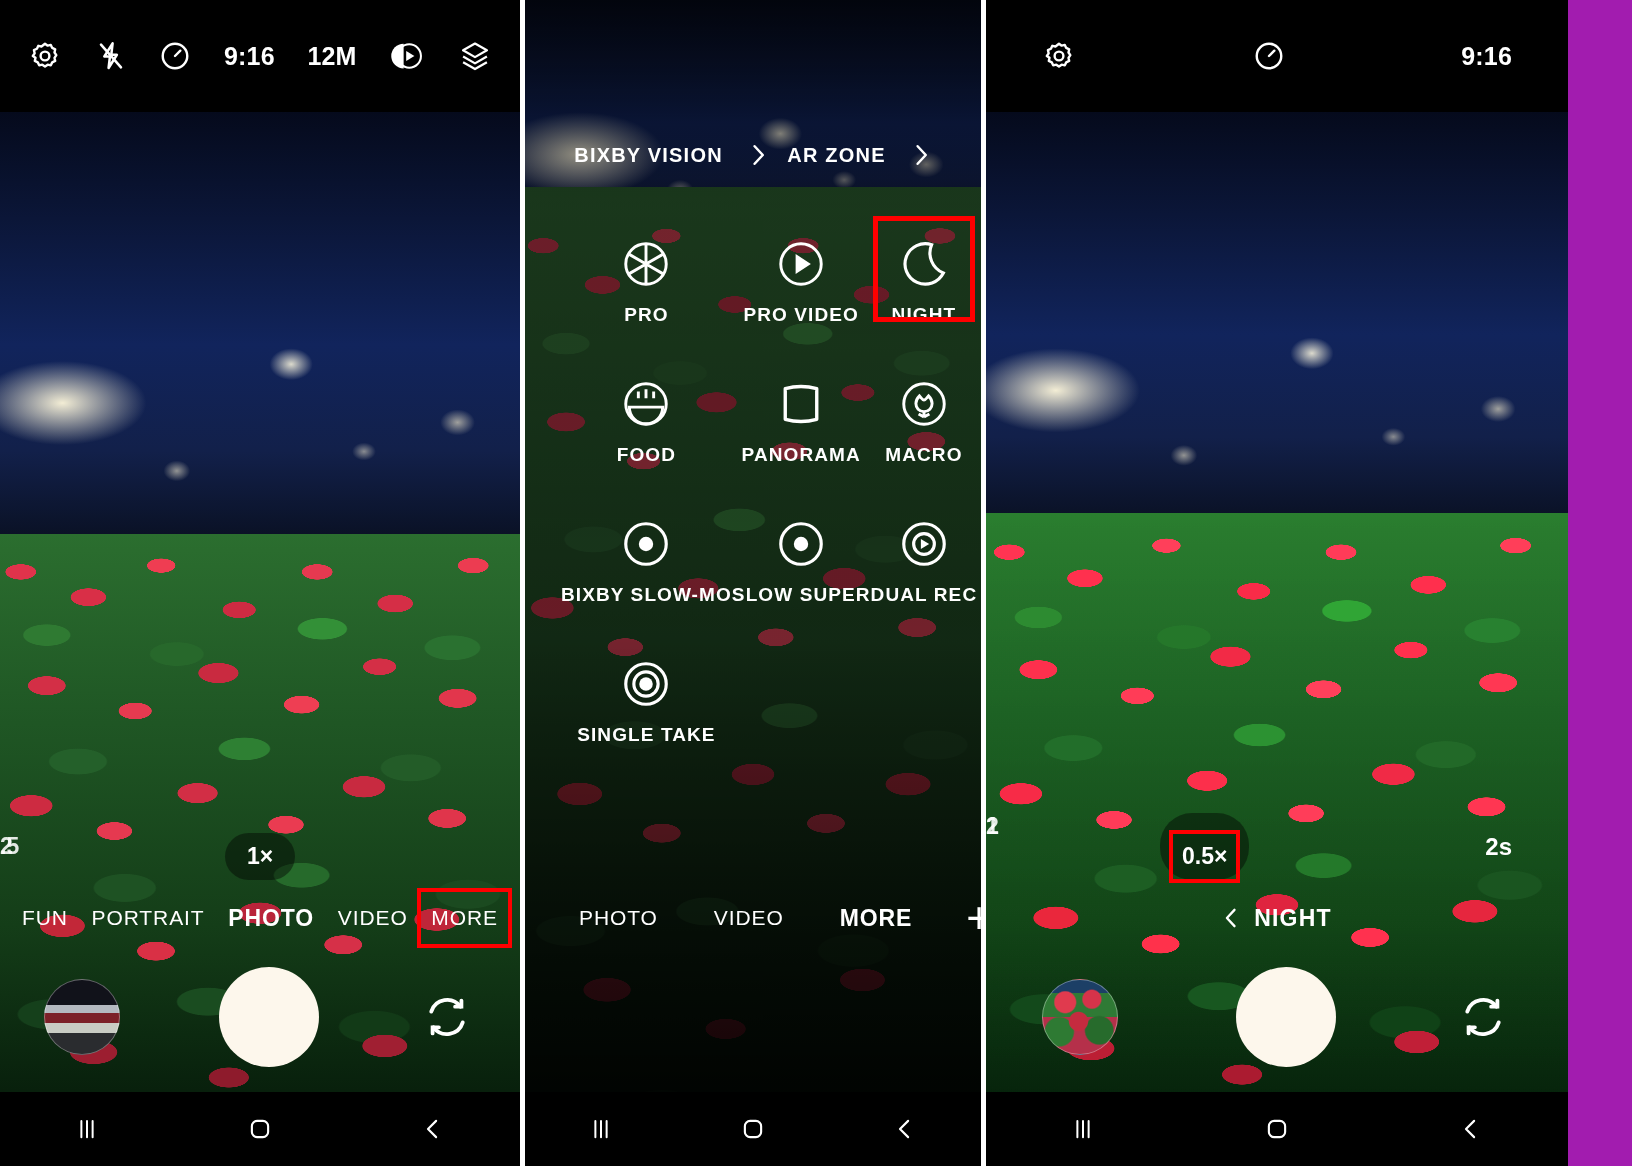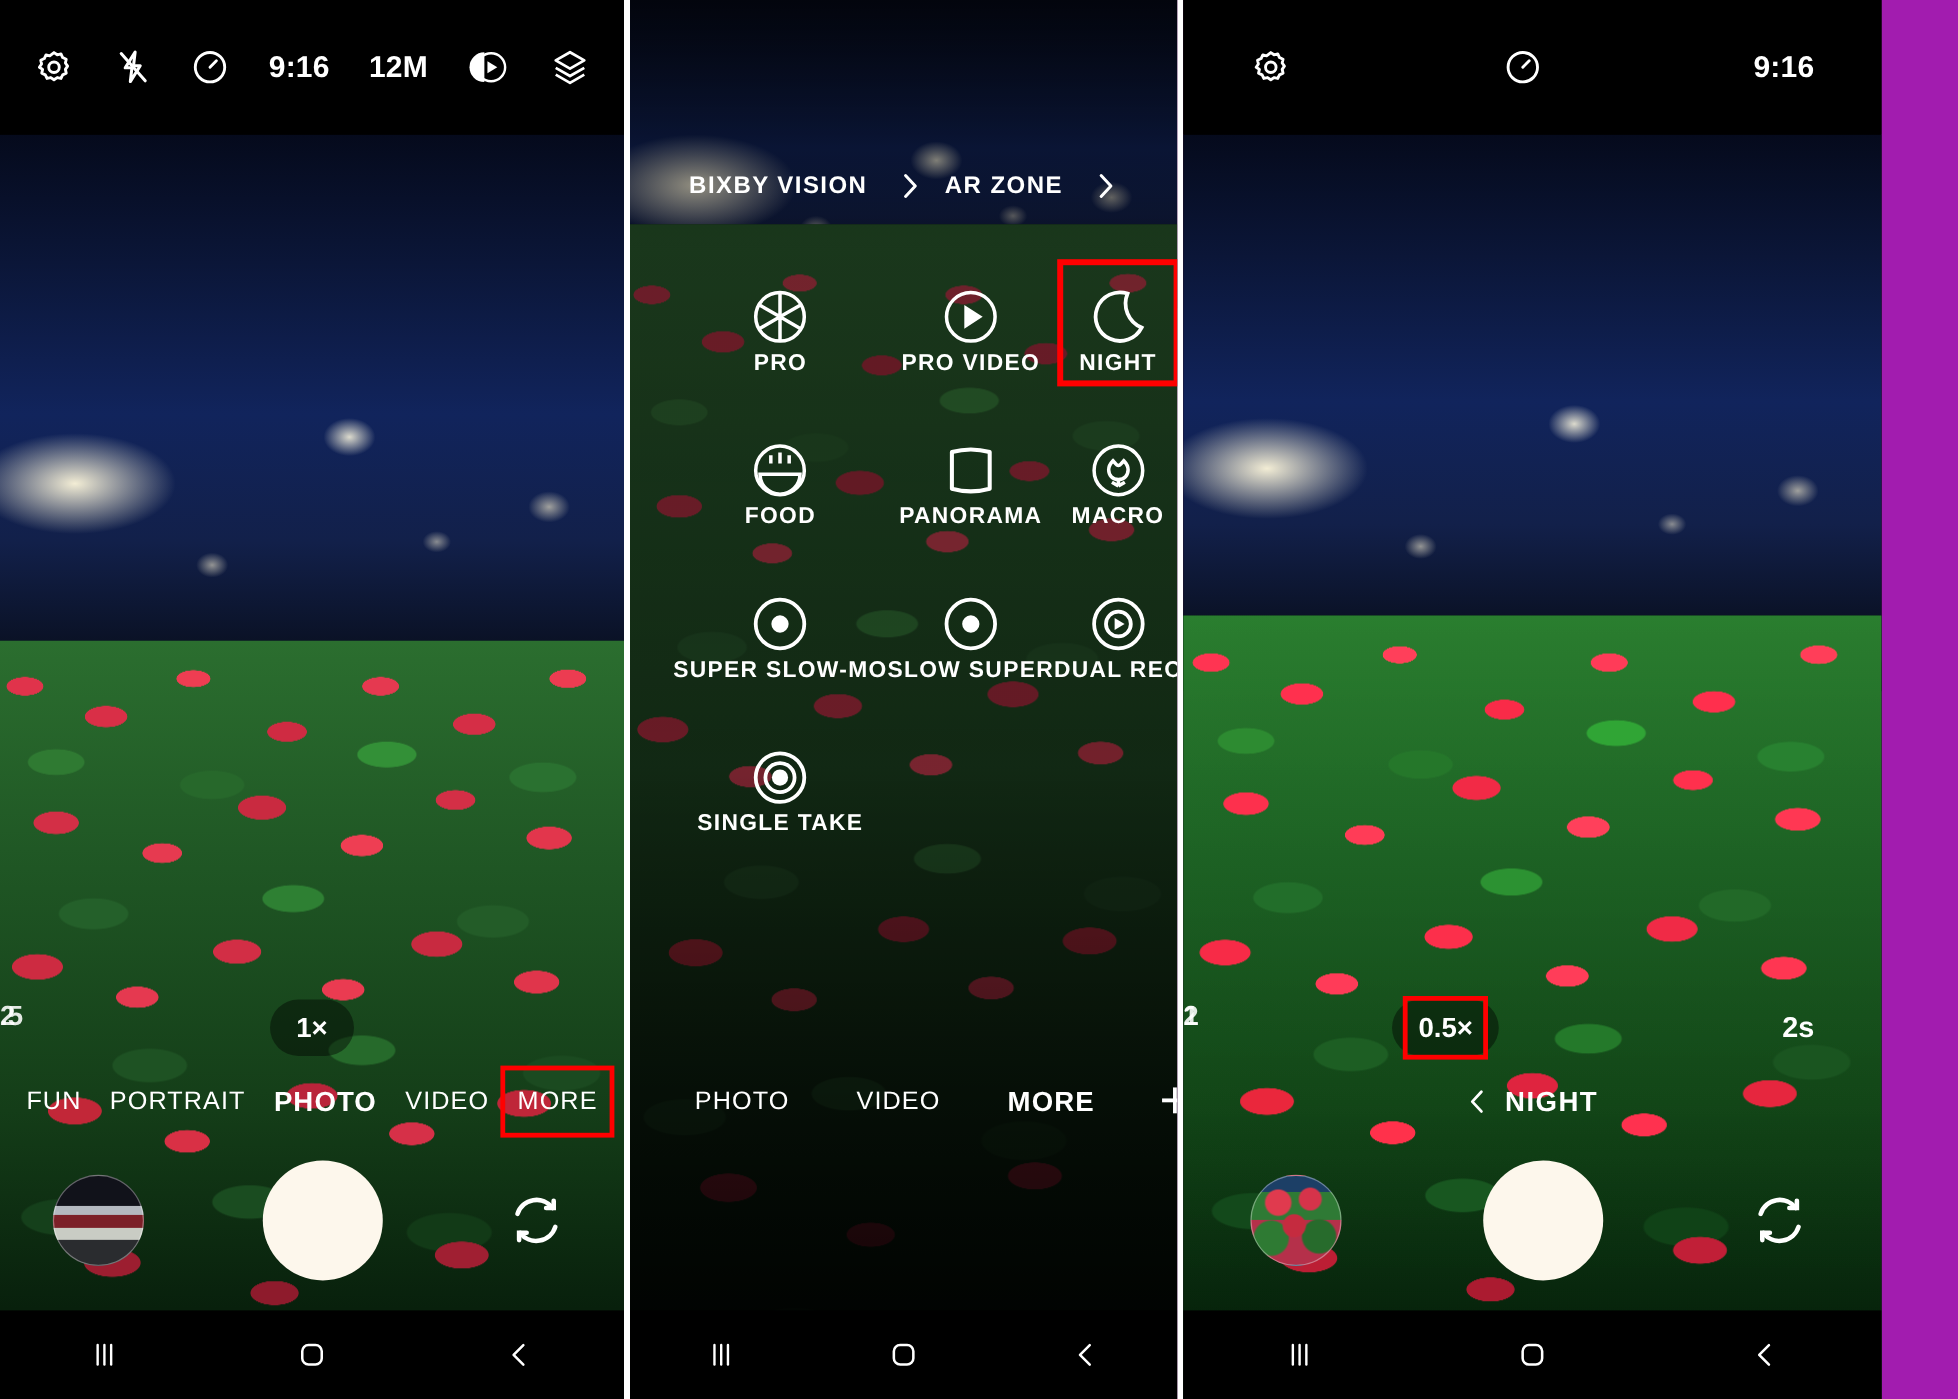--- a/index.html
+++ b/index.html
@@ -185,39 +185,39 @@
     position:absolute; bottom:286px; left:0; right:0;
     display:flex; align-items:center; z-index:6; color:#fff;
   }
   .zoom-pill {
     display:flex; align-items:center; gap:22px;
     background:rgba(0,0,0,.42); border-radius:32px;
     padding:10px 22px;
   }
   .zoom-chip { font-size:23px; font-weight:700; color:#fff; }
   .zoom-chip.dim { opacity:.88; }
-  .zoom-chip.boxed { outline:4px solid #ff0000; outline-offset:9px; }
+  .zoom-chip.boxed { outline:4px solid #ff0000; outline-offset:9px;margin-top:20px; }
   .timer-chip { font-size:24px; font-weight:700; color:#fff; }
 
   
   .shortcut-row {
     position:absolute; top:140px; left:0; right:0;
     display:flex; align-items:center; z-index:6; color:#fff;
   }
   .shortcut {
     display:flex; align-items:center; gap:26px;
     font-size:20px; font-weight:700; letter-spacing:1.2px;
   }
   .grid {
     position:absolute; top:236px; left:0; right:0;
     z-index:6; color:#fff;
     display:grid; grid-template-columns: repeat(3, 1fr);
     row-gap: 50px;
   }
-  .cell { display:flex; flex-direction:column; align-items:center; gap:0; position:relative; }
+  .cell { display:flex; flex-direction:column; align-items:center; gap:12px; position:relative; }
   .cell .ic { width:56px; height:56px; display:flex; align-items:center; justify-content:center; }
   .cell .lb { font-size:19px; font-weight:700; letter-spacing:1.1px; white-space:nowrap; color:#fff; }
   .cell.boxed::after {
     content:""; position:absolute; left:50%; top:-20px; transform:translateX(-50%);
     width:92px; height:96px; border:5px solid #ff0000; pointer-events:none;
   }
   .plus { font-size:44px; font-weight:300; line-height:1; color:#fff; }
 
   .night-label {
     display:flex; align-items:center; gap:14px;
@@ -415,21 +415,21 @@
         <span class="lb">MACRO</span>
       </div>
 
       <div class="cell">
         <span class="ic">
           <svg width="54" height="54" viewBox="0 0 24 24" fill="none" stroke="#fff" stroke-width="1.4">
             <circle cx="12" cy="12" r="9"></circle>
             <circle cx="12" cy="12" r="3.2" fill="#fff" stroke="none"></circle>
           </svg>
         </span>
-        <span class="lb">SUPER SLOW-MO</span>
+        <span class="lb">BIXBY SLOW-MO</span>
       </div>
 
       <div class="cell">
         <span class="ic">
           <svg width="54" height="54" viewBox="0 0 24 24" fill="none" stroke="#fff" stroke-width="1.4">
             <circle cx="12" cy="12" r="9"></circle>
             <circle cx="12" cy="12" r="3.2" fill="#fff" stroke="none"></circle>
           </svg>
         </span>
         <span class="lb">SLOW SUPER</span>

